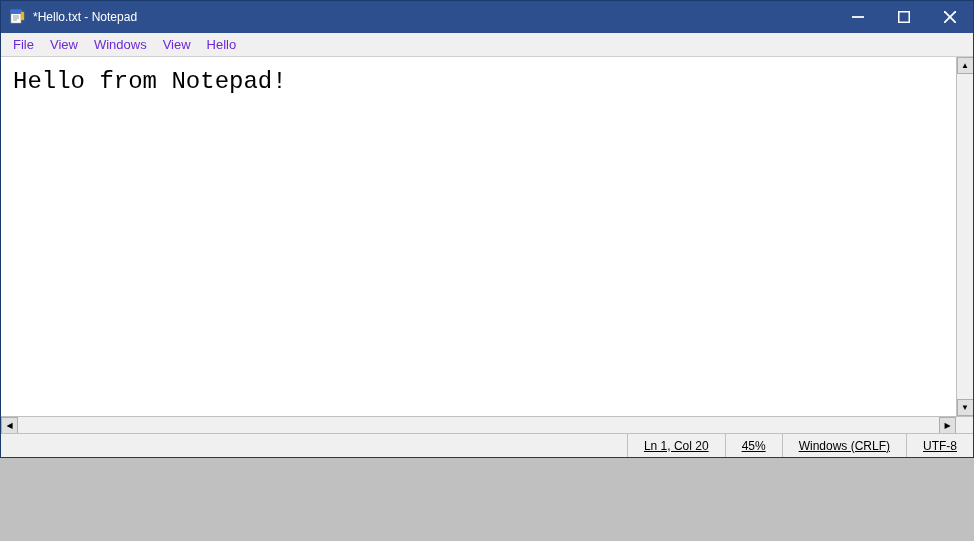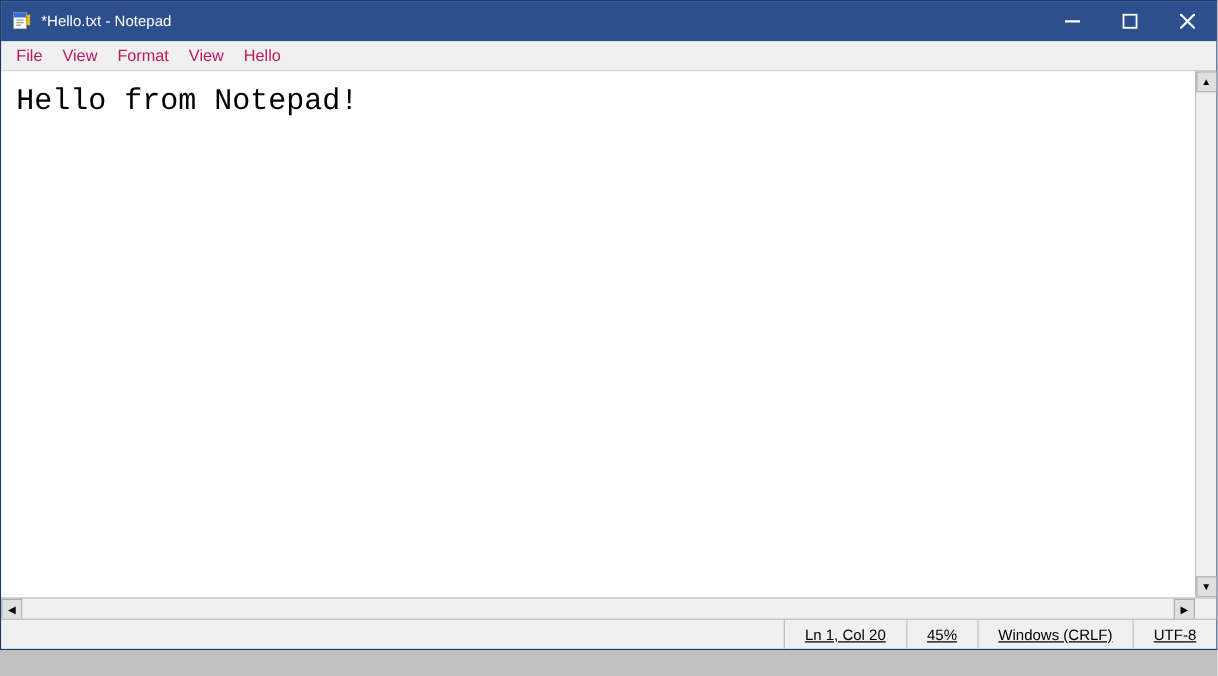--- a/index.html
+++ b/index.html
@@ -11,21 +11,21 @@
     body {
       width: 974px;
       height: 541px;
       overflow: hidden;
       font-family: 'Segoe UI', sans-serif;
       background: #c0c0c0;
     }
 
     .window {
       width: 974px;
-      height: 520px;
+      height: 458px;
       display: flex;
       flex-direction: column;
       border: 1px solid #1a3a6b;
     }
 
     
     .title-bar {
       background: #2d4f8e;
       height: 32px;
       display: flex;
@@ -87,21 +87,21 @@
       display: flex;
       align-items: center;
       padding: 0 4px;
       border-bottom: 1px solid #d0d0d0;
       flex-shrink: 0;
     }
 
     .menu-item {
       padding: 2px 8px;
       font-size: 13px;
-      color: #be185d;
+      color: #6d28d9;
       cursor: pointer;
       height: 100%;
       display: flex;
       align-items: center;
     }
 
     
     .editor-container {
       flex: 1;
       display: flex;
@@ -252,21 +252,21 @@
           <line x1="0" y1="0" x2="10" y2="10" stroke="white" stroke-width="1.5"></line>
           <line x1="10" y1="0" x2="0" y2="10" stroke="white" stroke-width="1.5"></line>
         </svg>
       </button>
     </div>
   </div>
 
   <div class="menu-bar">
     <div class="menu-item">File</div>
     <div class="menu-item">View</div>
-    <div class="menu-item">Format</div>
+    <div class="menu-item">Windows</div>
     <div class="menu-item">View</div>
     <div class="menu-item">Hello</div>
   </div>
 
   <div class="editor-container">
     <textarea class="editor-area" spellcheck="false" style="">Hello from Notepad!</textarea>
     <div class="scrollbar-v">
       <div class="scrollbar-btn">▲</div>
       <div class="scrollbar-track"></div>
       <div class="scrollbar-btn">▼</div>

